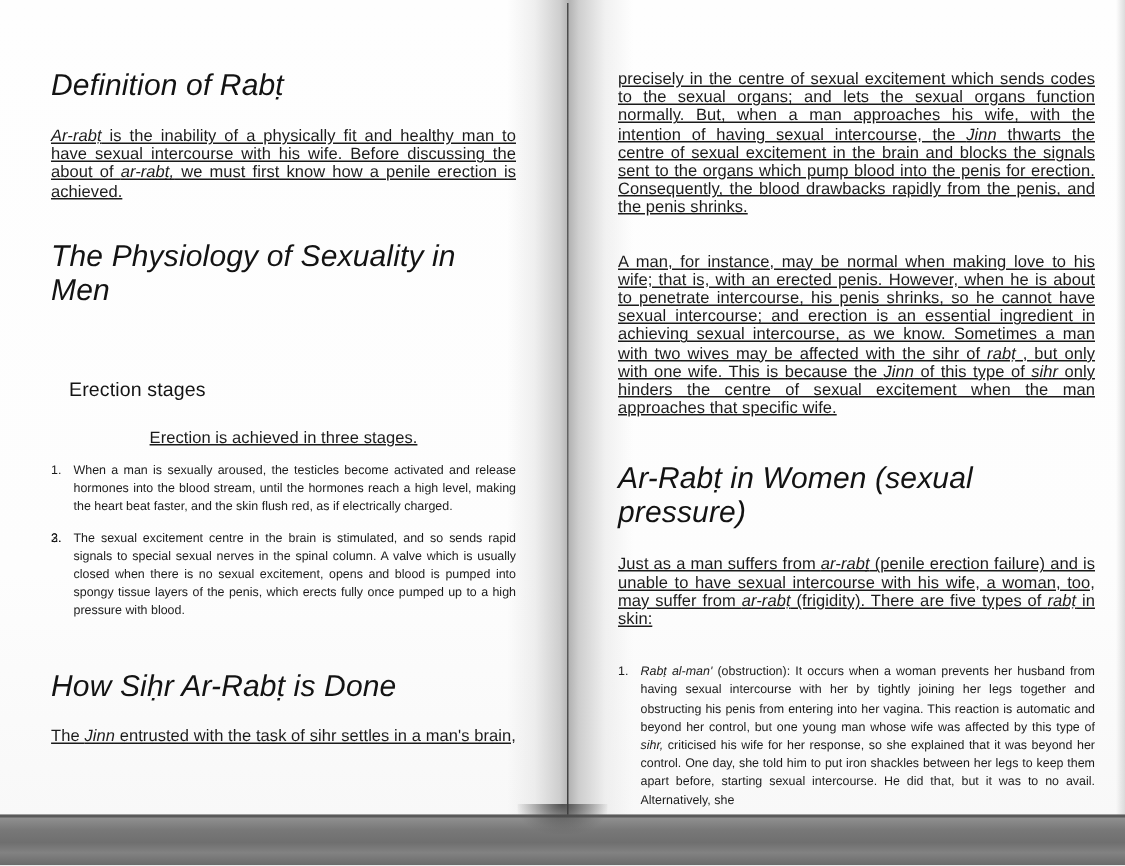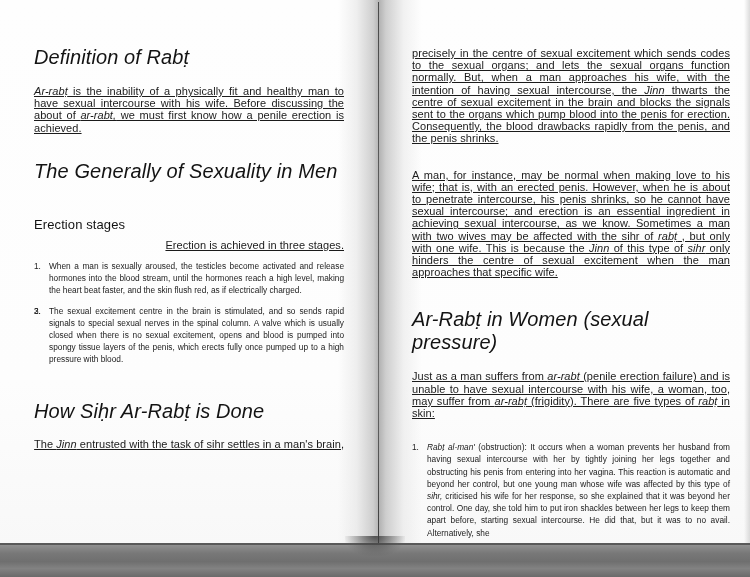--- a/index.html
+++ b/index.html
@@ -96,35 +96,35 @@
 
   .body-text {
     font-size: 11px;
     line-height: 12.2px;
     text-align: justify;
     margin: 0;
     color: #1b1b1b;
     letter-spacing: 0.05px;
     text-decoration: underline;
   }
-  .body-text.ragged { text-align: right; }
+  .body-text.ragged { text-align: center; }
 
   h1.head-italic {
     font-size: 20px;
     font-style: italic;
     font-weight: normal;
     margin: 0;
     letter-spacing: 0.1px;
     color: #131313;
   }
   h2.head-upright {
     font-size: 13px;
     font-style: normal;
     font-weight: normal;
-    margin: 0;
+    margin: 12px;
     letter-spacing: 0.1px;
     color: #131313;
   }
   .it { font-style: italic; }
 
   .numlist {
     margin: 0;
     padding: 0;
     list-style: none;
   }
@@ -173,21 +173,21 @@
     <div style="height:12px"></div>
 
     <h1 class="head-italic">Definition of Rabṭ</h1>
 
     <div class="sp-md"></div>
 
     <p class="body-text"><span class="it">Ar-rabṭ</span><span> is the inability of a physically fit and healthy man to have sexual intercourse with his wife.  Before discussing the about of </span><span class="it">ar-rabṭ,</span><span> we must first know how a penile erection is achieved.</span></p>
 
     <div class="sp-lg"></div>
 
-    <h1 class="head-italic">The Generally of Sexuality in Men</h1>
+    <h1 class="head-italic">The Physiology of Sexuality in Men</h1>
 
     <div style="height:4px"></div>
 
 
     <div style="height:30px"></div>
 
     <h2 class="head-upright">Erection stages</h2>
 
     <div style="height:7px"></div>
 

